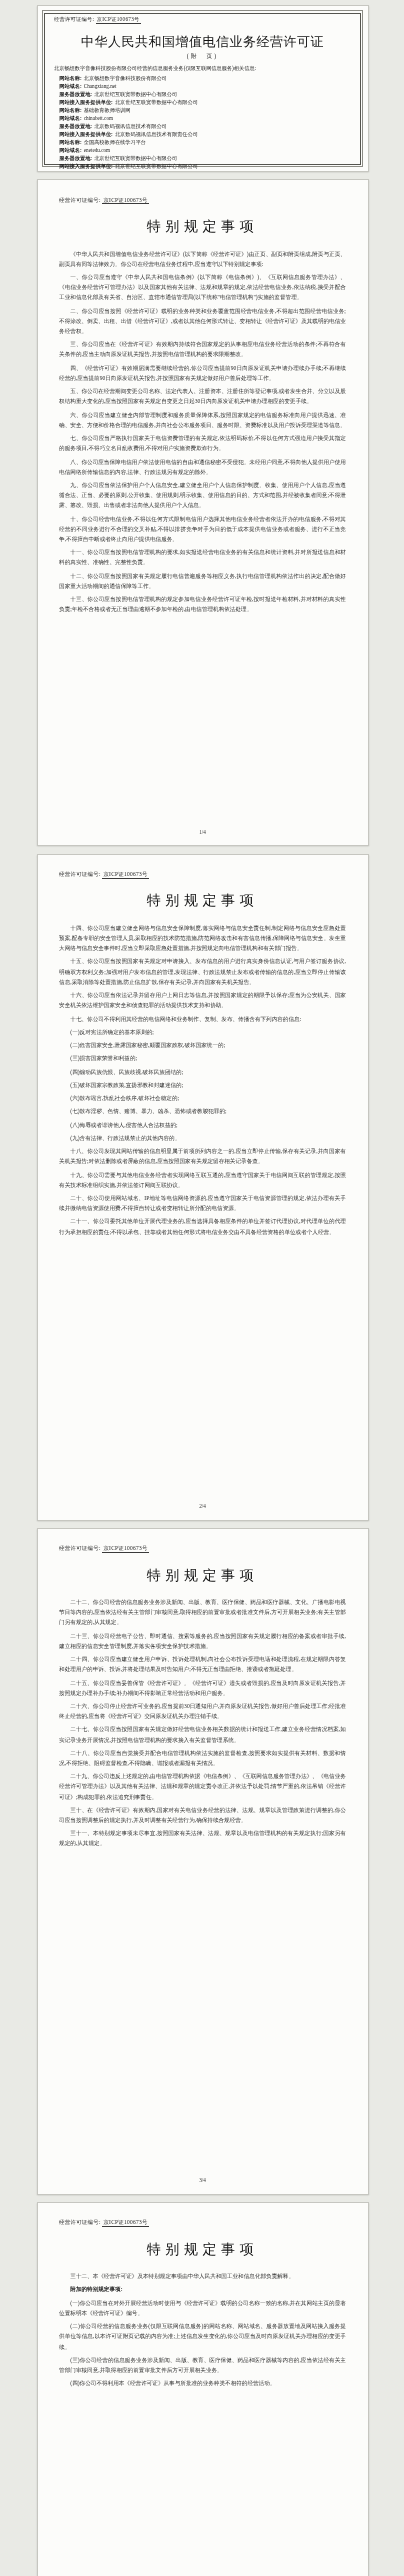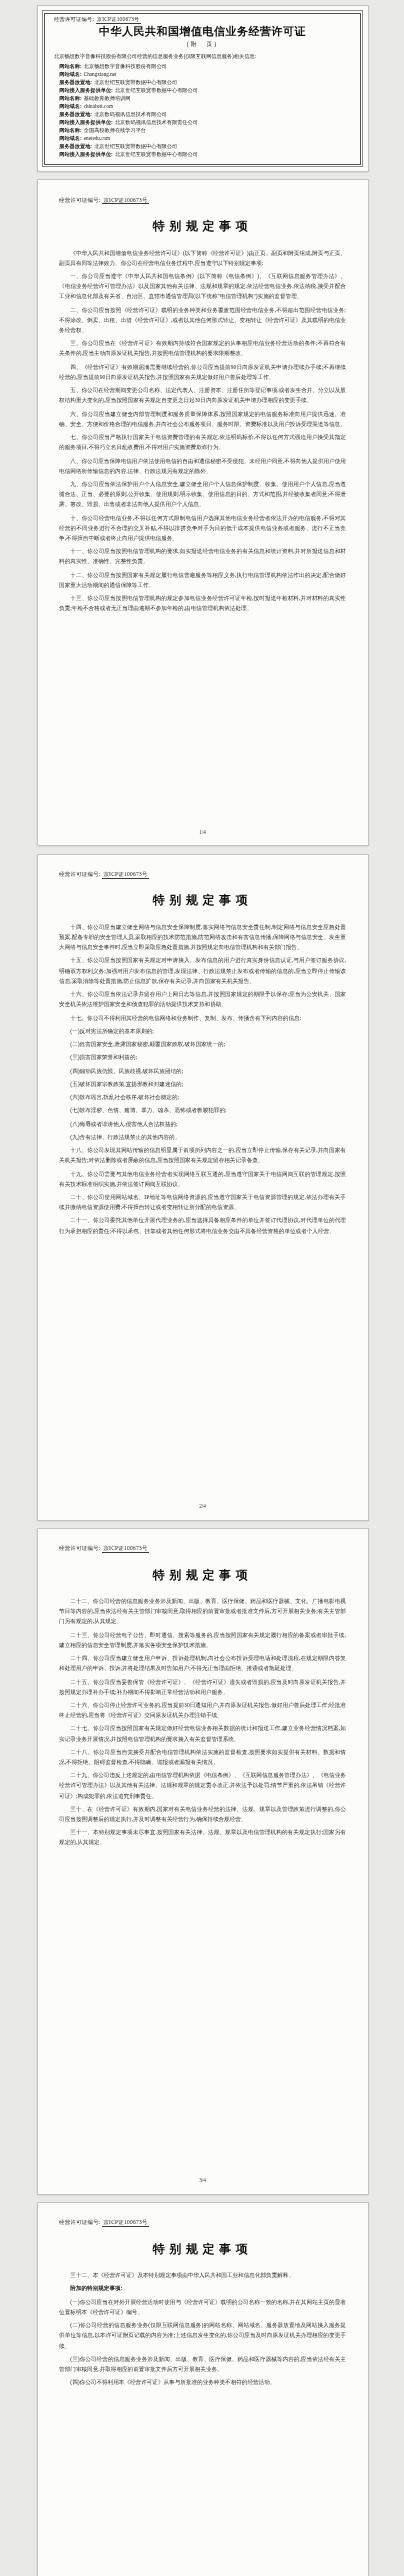--- a/index.html
+++ b/index.html
@@ -24,44 +24,44 @@
 
   
   .page.cover { height: 167px; }
   .cover-frame { position: absolute; inset: 4.1px; border: 0.5px solid #8d8d86; }
   .cover-frame-inner { position: absolute; inset: 1.5px; border: 1px solid #55554f; }
   .cover-content { position: absolute; inset: 10.3px 16.5px; }
   .lic-line { font-size: 5.2px; color: #222; letter-spacing: 0.3px; }
   .lic-num { border-bottom: 0.5px solid #3a3a3a; padding: 0 1px 0.5px; }
   .cover-title {
     text-align: center;
-    font-size: 11px;
-    font-weight: bold;
+    font-size: 13px;
+    font-weight: normal;
     color: #111;
     letter-spacing: 0.5px;
-    margin-top: 1px;
+    margin-top: 10px;
   }
   .cover-subtitle {
     text-align: center;
     font-size: 5.7px;
     letter-spacing: 2.1px;
     margin: 1.5px 0 4.1px;
     color: #1a1a1a;
   }
   .cover-intro { font-size: 5.2px; line-height: 7.2px; margin-bottom: 2.1px; color: #222; }
   .cover-entries p { font-size: 5.2px; line-height: 8px; margin-left: 5.2px; color: #222; }
   .cover-entries .lbl { font-weight: bold; margin-right: 2.1px; }
 
   
   .page.prov { height: 667px; padding: 16.5px 21.6px 31px; }
   .prov .lic-line { font-size: 5.4px; }
   .prov-title {
     text-align: center;
-    font-size: 12px;
-    font-weight: bold;
+    font-size: 14px;
+    font-weight: normal;
     color: #111;
     letter-spacing: 4.6px;
     margin: 14.4px 0 12.4px;
   }
   .prov-body p {
     font-size: 5.6px;
     line-height: 1.82;
     text-align: justify;
     text-indent: 2em;
     margin-bottom: 3.1px;

